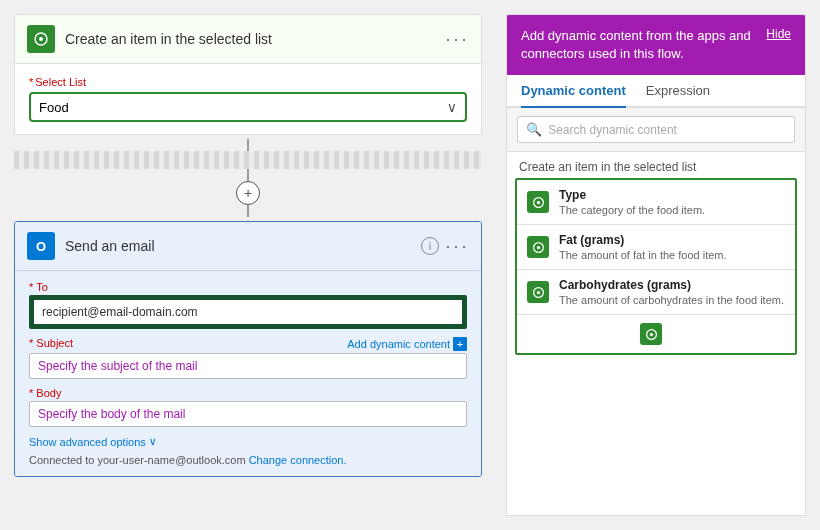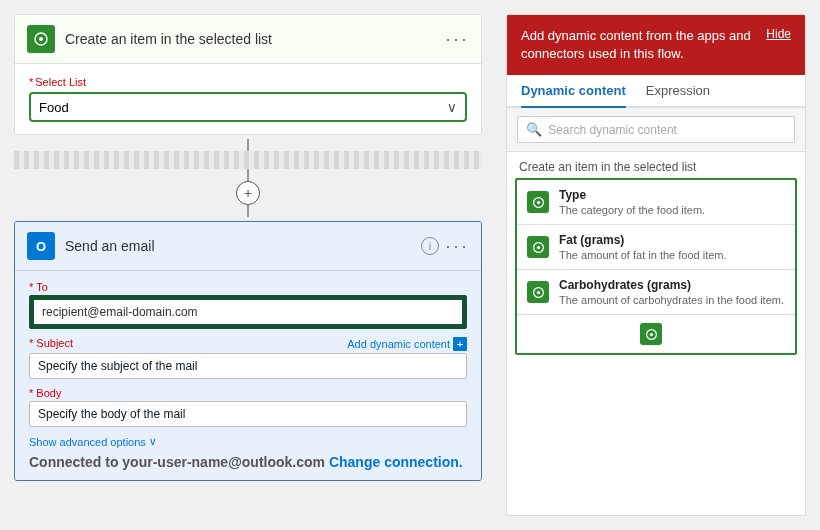--- a/index.html
+++ b/index.html
@@ -186,55 +186,54 @@
       justify-content: center;
       font-size: 11px;
       border-radius: 1px;
     }
     .placeholder-input {
       width: 100%;
       border: 1px solid #bbb;
       background: #fff;
       padding: 5px 8px;
       font-size: 12px;
-      color: #0f172a;
+      color: #a21caf;
       border-radius: 2px;
     }
     .show-advanced {
       font-size: 11px;
       color: #0078d4;
       cursor: pointer;
       margin-top: 8px;
       margin-bottom: 6px;
       display: flex;
       align-items: flex-end;
       gap: 3px;
     }
     .connected-text {
-      font-size: 14px;
+      font-size: 11px;
       color: #555;
-      font-weight: bold;
     }
     .connected-text a {
       color: #0078d4;
       text-decoration: none;
       cursor: pointer;
     }
     
     .right-panel {
       flex: 1;
       display: flex;
       flex-direction: column;
       background: #fff;
       border: 1px solid #ddd;
       border-radius: 2px;
       overflow: hidden;
     }
     .dynamic-header {
-      background: #b91c1c;
+      background: #a21caf;
       padding: 12px 14px;
       display: flex;
       justify-content: space-between;
       align-items: flex-start;
     }
     .dynamic-header-text {
       color: white;
       font-size: 13px;
       line-height: 1.4;
       flex: 1;

